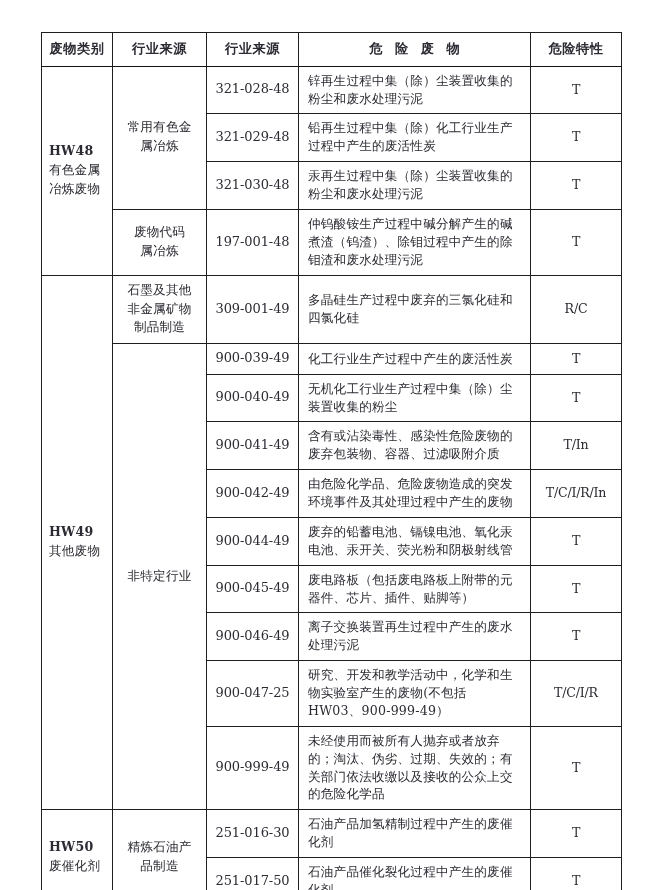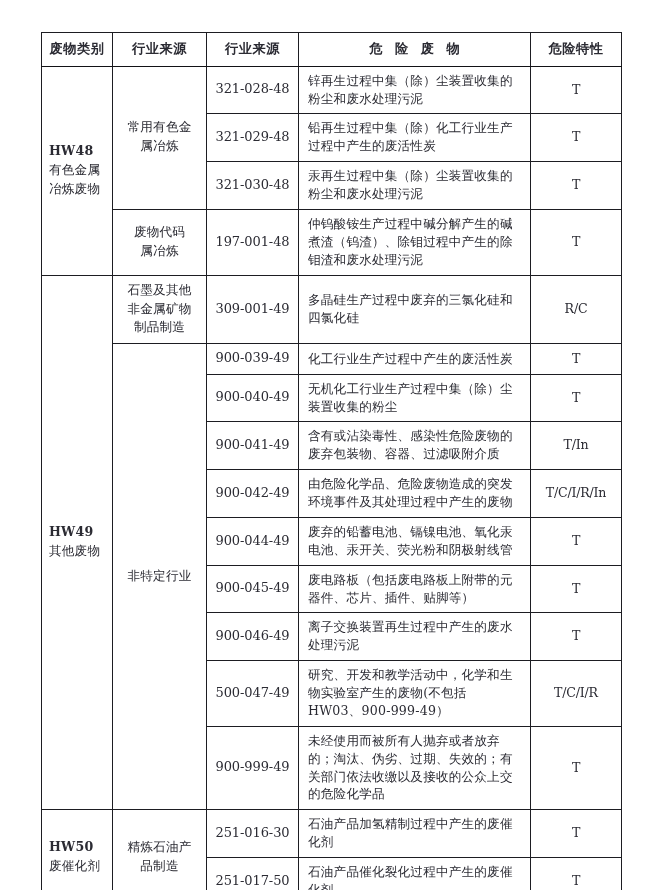--- a/index.html
+++ b/index.html
@@ -324,21 +324,21 @@
             </td>
             <td>
               <div class="cell desc">离子交换装置再生过程中产生的废水处理污泥</div>
             </td>
             <td>
               <div class="cell hazard">T</div>
             </td>
           </tr>
           <tr>
             <td>
-              <div class="cell code">500-047-49</div>
+              <div class="cell code">900-047-25</div>
             </td>
             <td>
               <div class="cell desc">研究、开发和教学活动中，化学和生物实验室产生的废物(不包括 HW03、900-999-49）</div>
             </td>
             <td>
               <div class="cell hazard">T/C/I/R</div>
             </td>
           </tr>
           <tr>
             <td>

